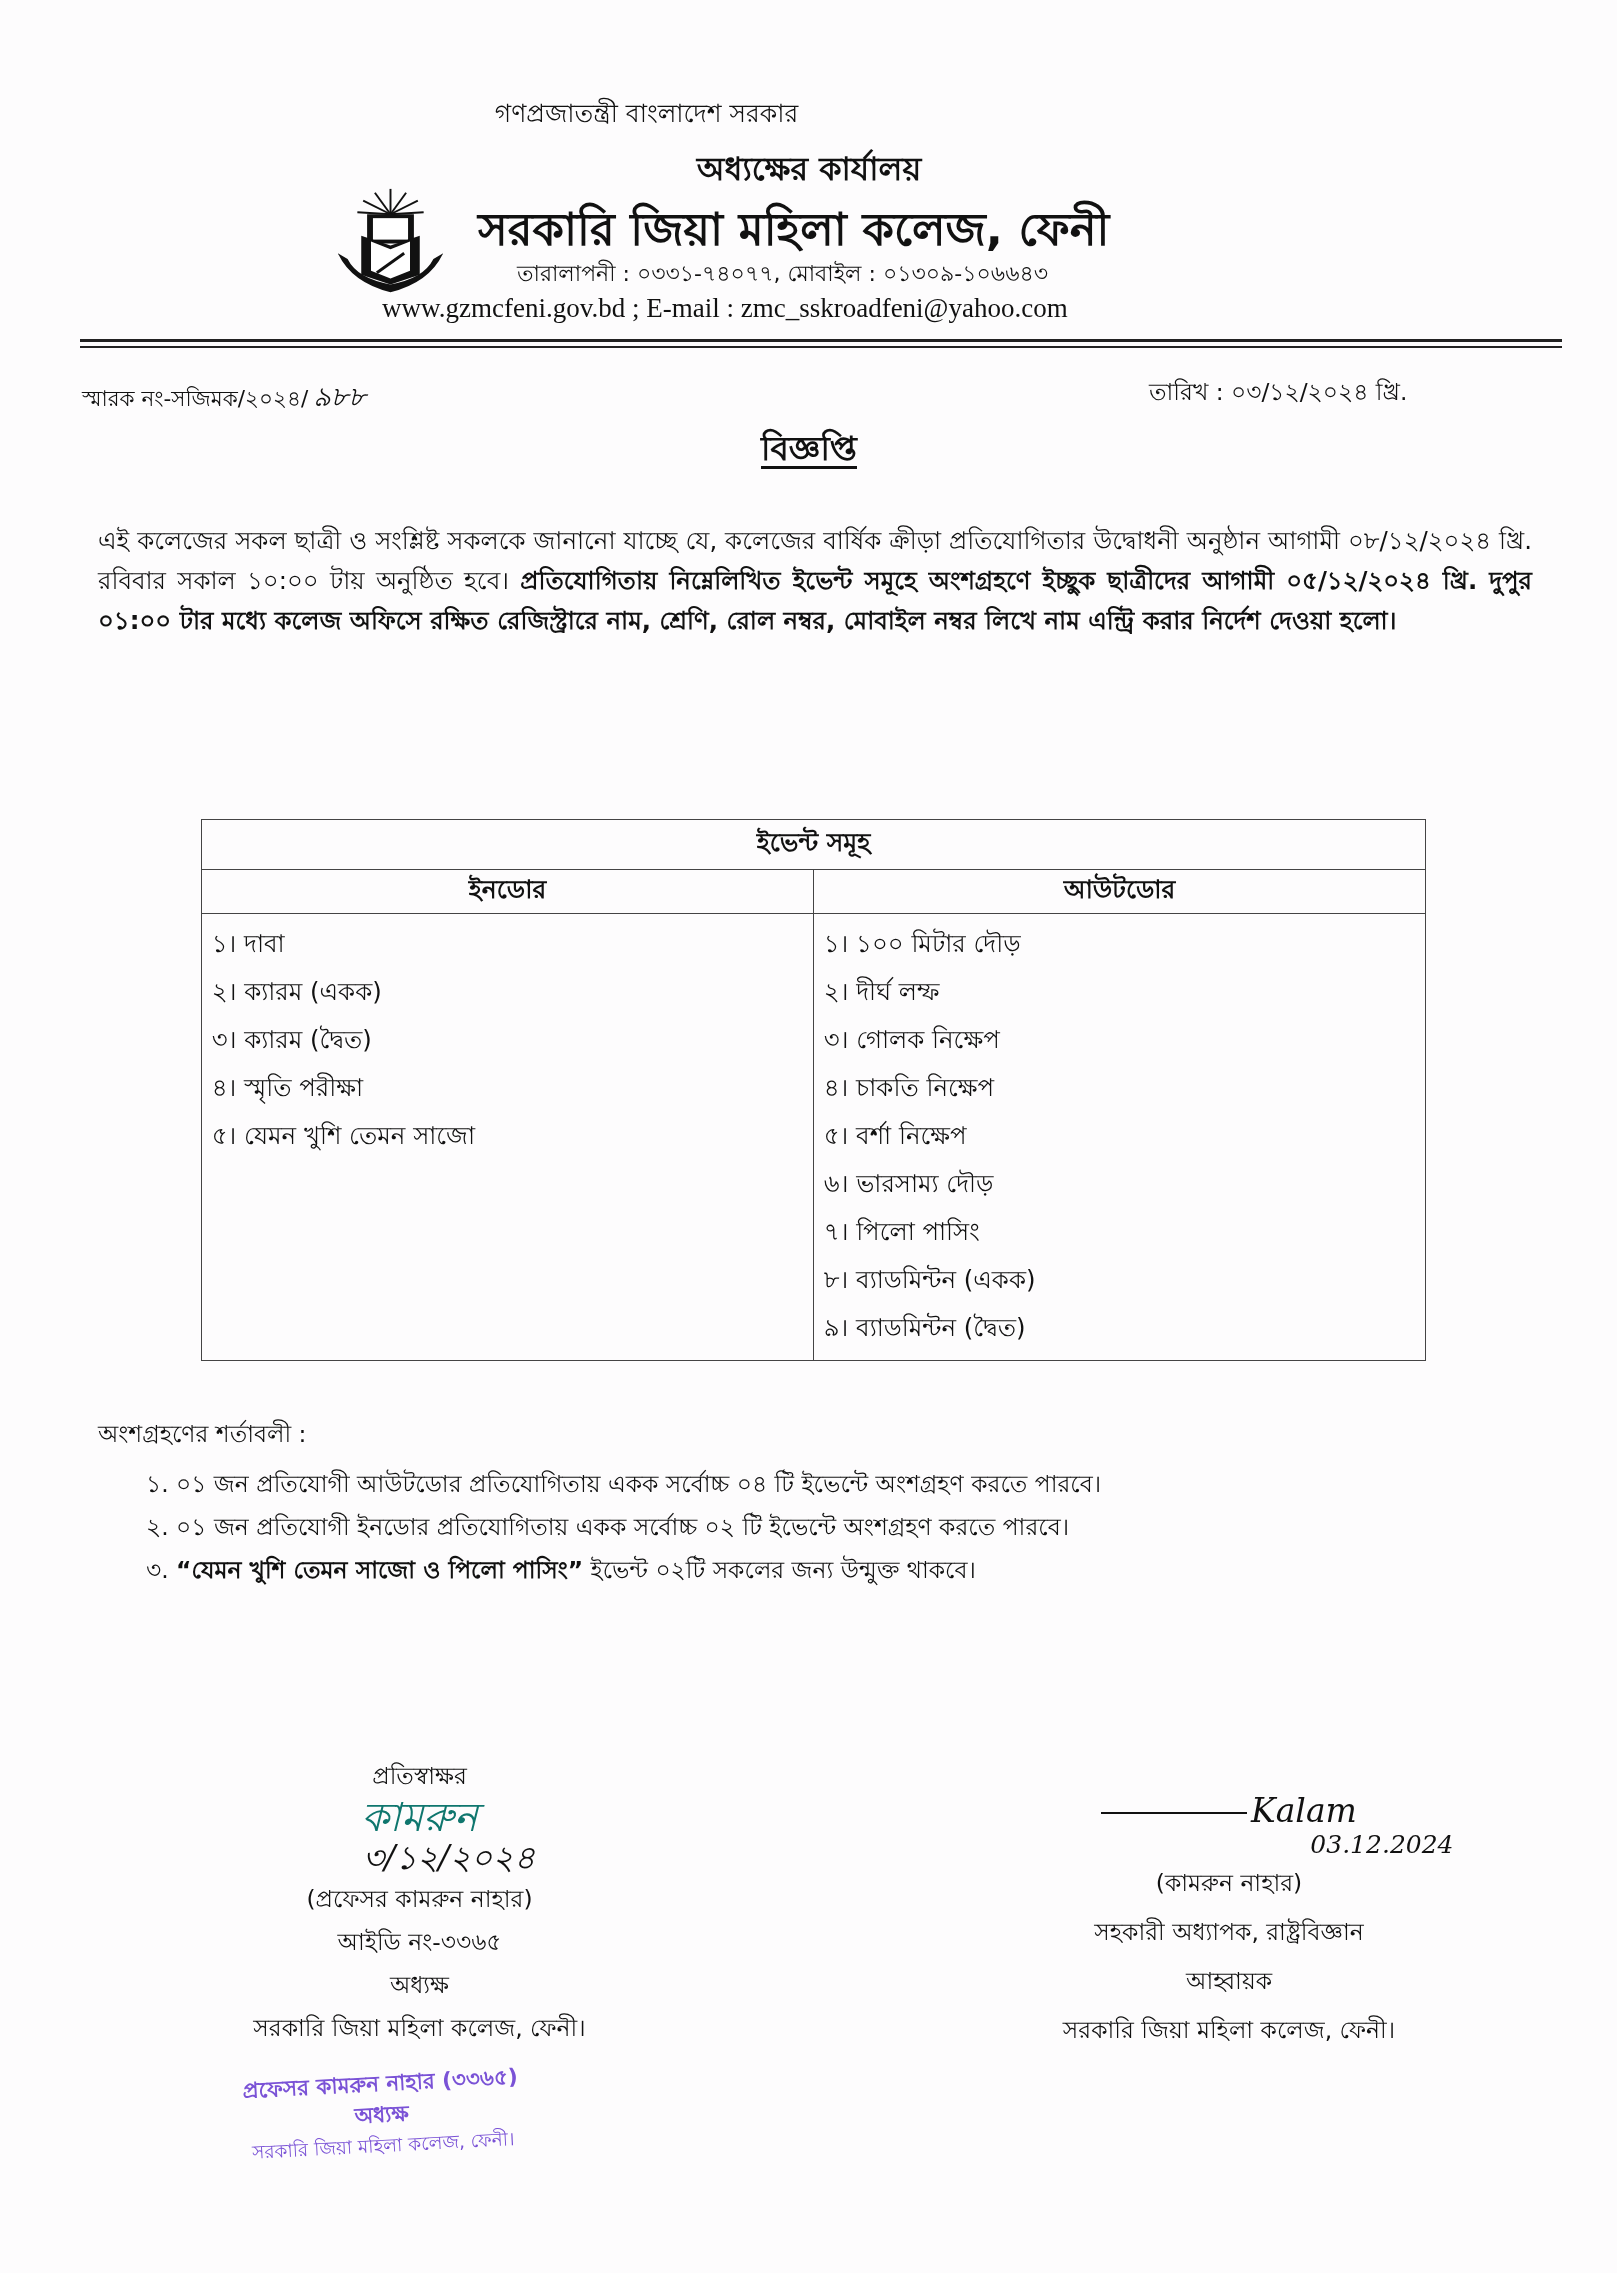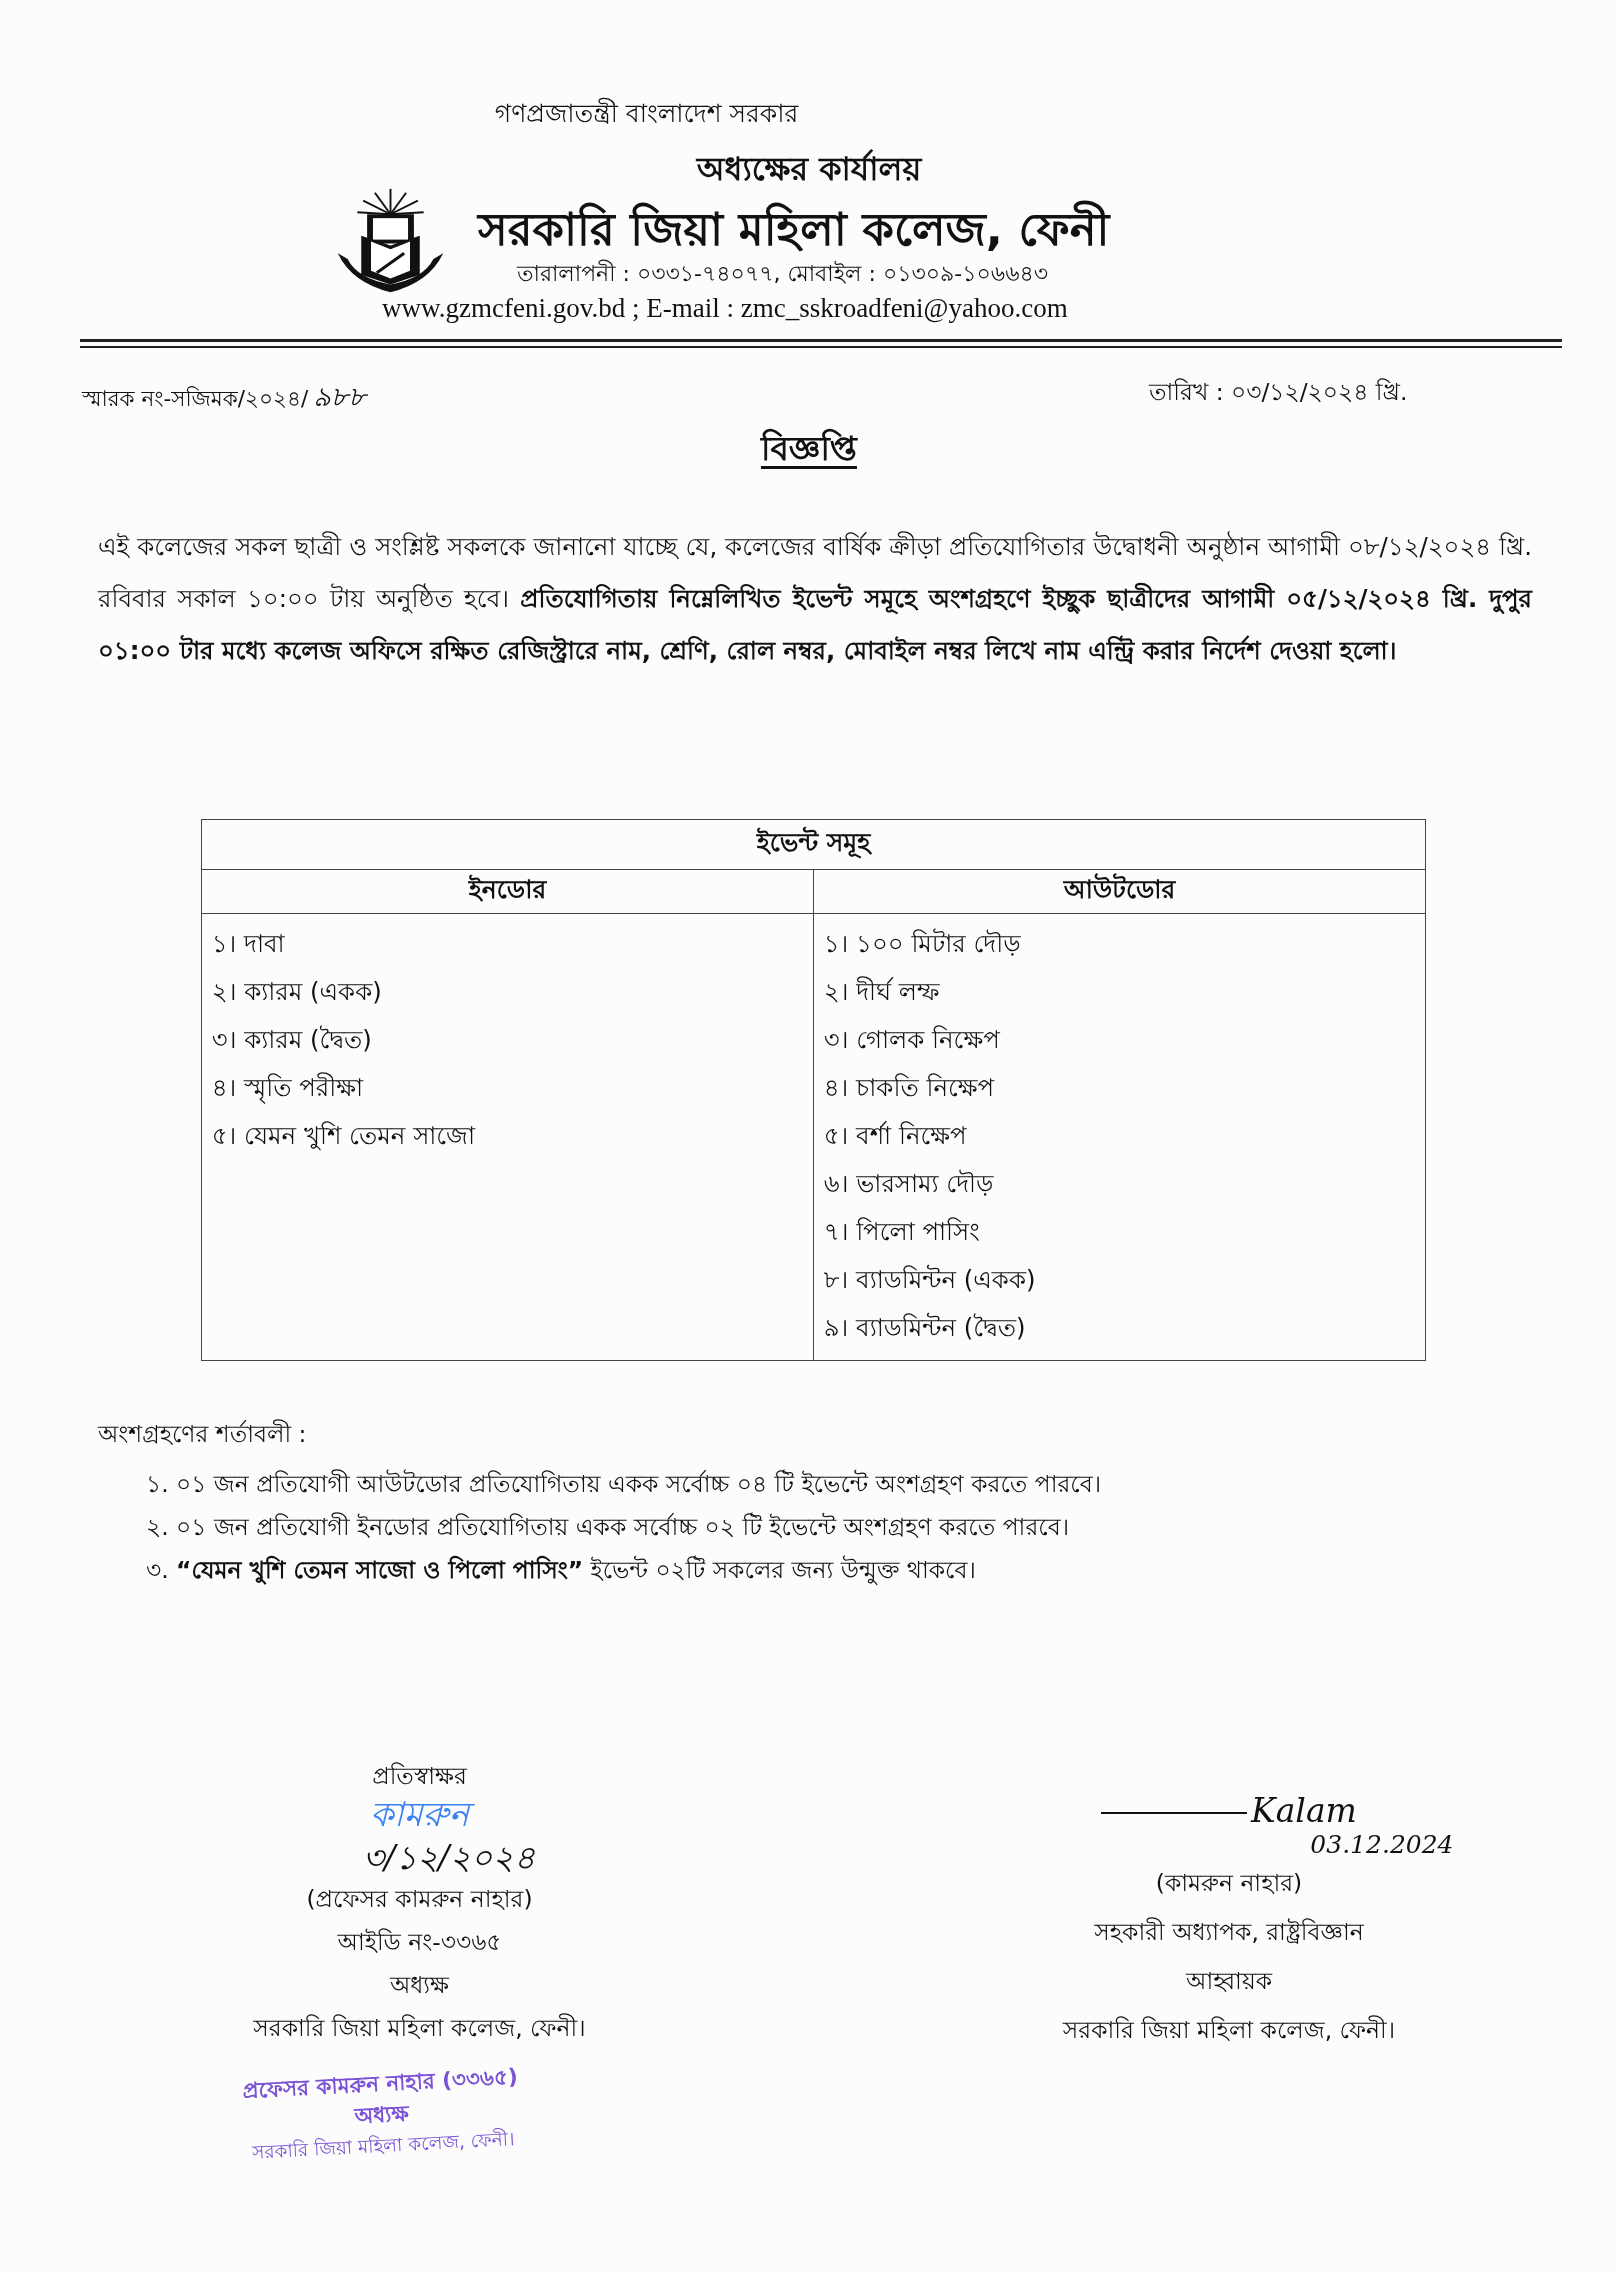--- a/index.html
+++ b/index.html
@@ -18,36 +18,36 @@
   #logo { left: 332px; top: 185px; width: 117px; height: 117px; }
   .rule { left: 80px; width: 1482px; background: #222; }
   #rule1 { top: 339px; height: 2.9px; }
   #rule2 { top: 346px; height: 1.5px; }
   #ref-line { left: 82px; top: 376px; font-size: 21.5px; }
   #ref-line .hw { font-family: "DejaVu Serif", serif; font-style: italic; font-size: 27px; margin-left: 5px; }
   #date-line { left: 1149px; top: 374px; font-size: 23.4px; }
   #notice-title { left: 0; width: 1618px; top: 423px; font-size: 33px; font-weight: bold; }
   #notice-title span { text-decoration: underline; text-underline-offset: 5.9px; }
   
-  #body-text { left: 98px; top: 521px; width: 1434px; font-size: 24.4px; line-height: 52px; text-align: justify; }
+  #body-text { left: 98px; top: 521px; width: 1434px; font-size: 24.4px; line-height: 40px; text-align: justify; }
   #body-text b { font-weight: bold; }
   
   #events-table { left: 201px; top: 819px; width: 1225px; border-collapse: collapse; font-size: 24.4px; }
   #events-table td, #events-table th { border: 1.5px solid #444; }
   #events-table th { font-weight: bold; height: 49px; padding: 0; font-size: 25px; }
   #events-table th.sub { height: 43px; }
   #events-table td { vertical-align: top; padding: 5.9px 9.8px 7.8px 9.8px; }
   .ev { height: 48px; line-height: 48px; white-space: nowrap; }
   
   #cond-title { left: 98px; top: 1416px; font-size: 23.4px; }
   #cond-list { left: 146px; top: 1463px; font-size: 23.4px; line-height: 43px; }
   #cond-list .cond { white-space: nowrap; }
   
   #left-sig { left: 195px; top: 1755px; width: 449px; font-size: 23.4px; line-height: 43px; }
-  #left-sig .hand { font-family: Liberation Mono, monospace; font-style: italic; font-size: 34px; line-height: 39px; color: #3b82f6; }
+  #left-sig .hand { font-family: Liberation Serif, serif; font-style: italic; font-size: 40px; line-height: 39px; color: #0f766e; }
   #left-sig .hand2 { font-family: "DejaVu Serif", serif; font-style: italic; font-size: 33px; line-height: 41px; margin-left: 59px; }
   #stamp { left: 244px; top: 2068px; color: #7a52d6; font-size: 21.5px; font-weight: bold; line-height: 31px; transform: rotate(-3deg); }
   #stamp .s3 { font-size: 18.5px; font-weight: normal; }
   #right-sig { left: 985px; top: 1791px; width: 488px; font-size: 23.4px; line-height: 49px; }
   #right-sig .hand { font-family: "DejaVu Serif", serif; font-style: italic; font-size: 33px; line-height: 39px; }
   #right-sig .hand2 { font-family: "DejaVu Serif", serif; font-style: italic; font-size: 25px; line-height: 29px; text-align: right; padding-right: 19.5px; }
   .sig-stroke { display: inline-block; border-bottom: 2px solid #111; width: 146px; margin-right: 3.9px; vertical-align: middle; }
 </style>
 </head>
 <body>

